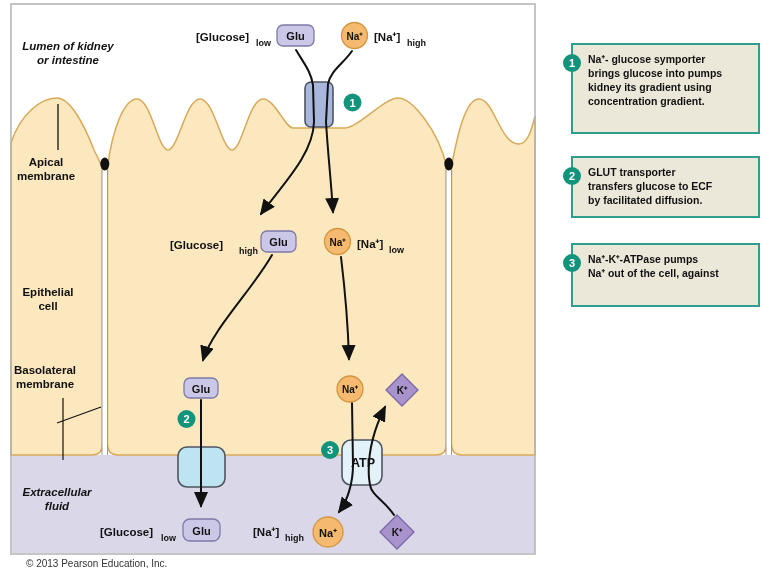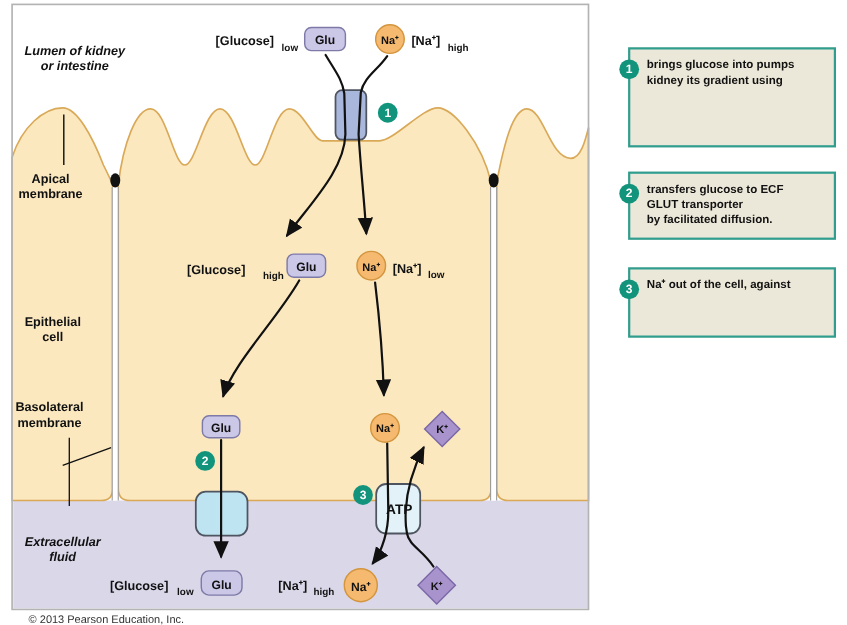--- a/index.html
+++ b/index.html
@@ -137,31 +137,34 @@
     <circle cx="186.5" cy="419" r="9" fill="#12947C"></circle>
     <text x="186.5" y="423" font-size="11" font-weight="bold" fill="#fff" text-anchor="middle">2</text>
     <circle cx="330" cy="450" r="9" fill="#12947C"></circle>
     <text x="330" y="454" font-size="11" font-weight="bold" fill="#fff" text-anchor="middle">3</text>
   </g>
 </svg>
 
 
 <div class="callout" style="top:43px;height:91px;">
   <div class="badge">1</div>
+  <div class="line">Na⁺- glucose symporter</div>
   <div class="line">brings glucose into pumps</div>
   <div class="line">kidney its gradient using</div>
+  <div class="line">concentration gradient.</div>
 </div>
 
 <div class="callout" style="top:156px;height:62px;">
   <div class="badge">2</div>
+  <div class="line">GLUT transporter</div>
   <div class="line">transfers glucose to ECF</div>
-  <div class="line">GLUT transporter</div>
   <div class="line">by facilitated diffusion.</div>
 </div>
 
 <div class="callout" style="top:243px;height:64px;">
   <div class="badge">3</div>
+  <div class="line">Na⁺-K⁺-ATPase pumps</div>
   <div class="line">Na⁺ out of the cell, against</div>
 </div>
 
 <div id="copyright">© 2013 Pearson Education, Inc.</div>
 
 </div>
 
 </body></html>

